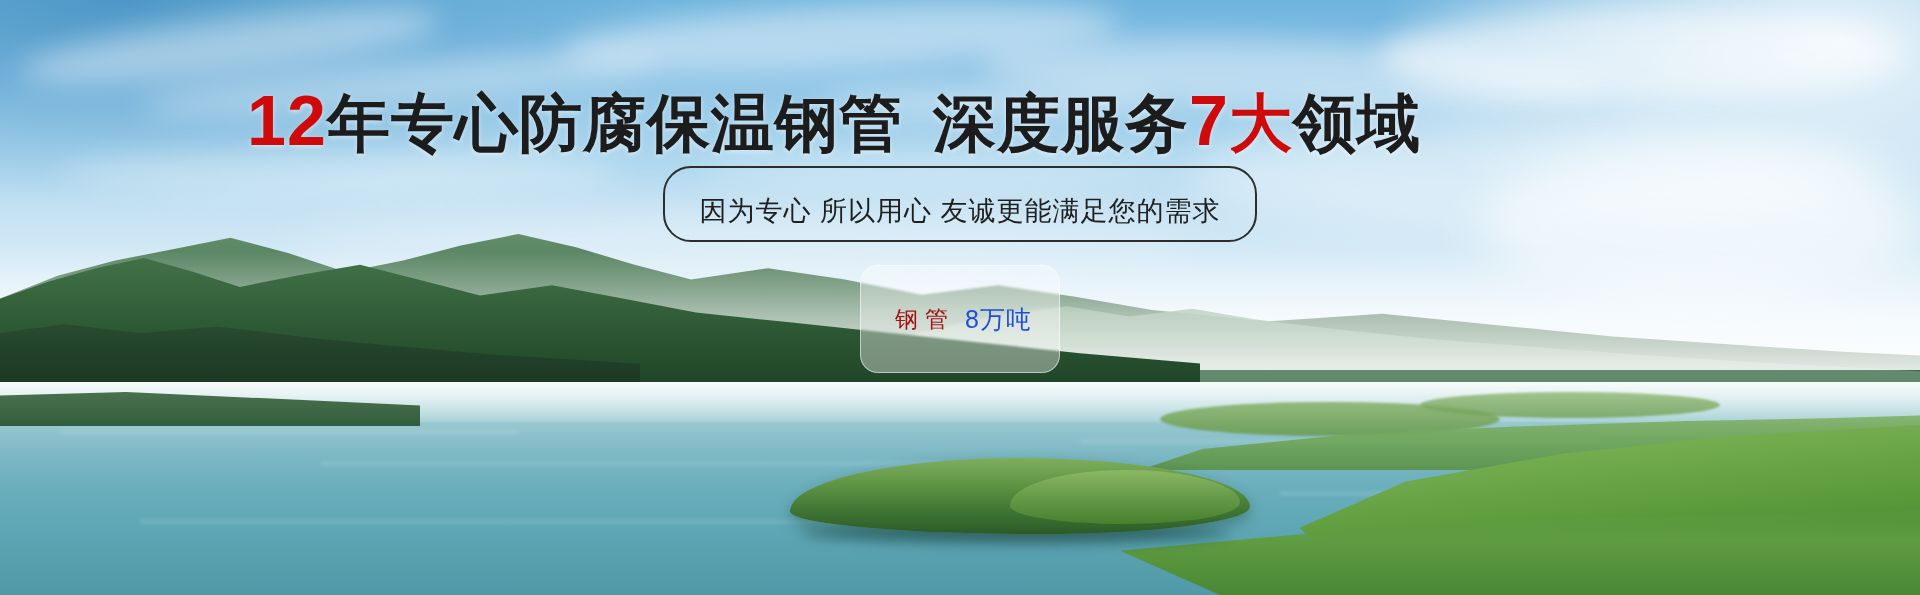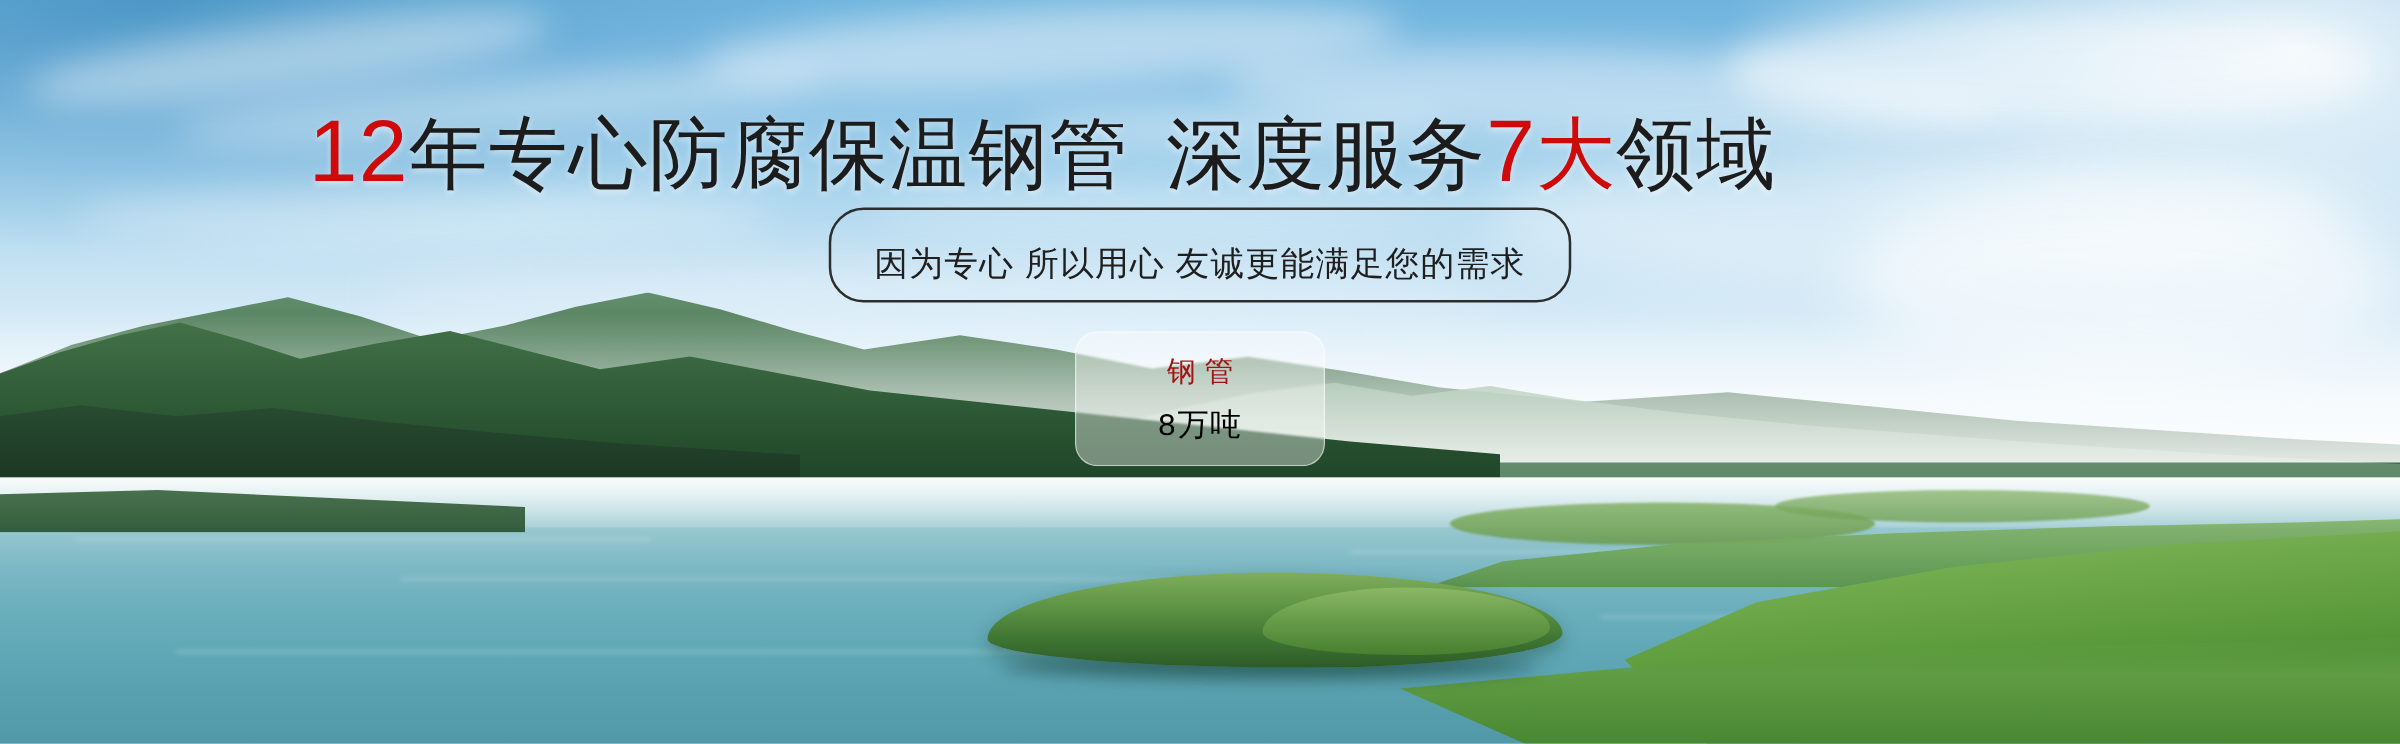--- a/index.html
+++ b/index.html
@@ -174,21 +174,21 @@
     position:absolute; left:0; top:392px; width:420px; height:34px;
     background:linear-gradient(180deg,#37623a,#27502e);
     clip-path: polygon(0% 10%, 30% 0%, 62% 18%, 100% 40%, 100% 100%, 0% 100%);
     opacity:.9;
   }
 
   
   .headline {
     position:absolute; left:0; top:86px; width:1668px;
     text-align:center;
-    font-size:63px; font-weight:normal;
+    font-size:63px; font-weight:bold;
     letter-spacing:1px;
     color:#1c1c1c;
     white-space:nowrap;
     text-shadow:0 2px 5px rgba(255,255,255,.5);
     line-height:1;
   }
   .headline .num {
     color:#cf0a0a;
     font-size:70px;
     font-family:"Liberation Sans","DejaVu Sans",sans-serif;
@@ -214,32 +214,32 @@
   
   .cards {
     position:absolute; left:0; top:265px; width:1920px;
     display:flex; justify-content:center; gap:8px;
   }
   .card {
     width:200px; height:108px;
     background:rgba(255,255,255,.38);
     border:1px solid rgba(255,255,255,.55);
     border-radius:18px;
-    display:flex; flex-direction:column;
+    display:flex; 
     align-items:center; justify-content:center;
     gap:10px;
     backdrop-filter:blur(1px);
   }
   .card-label {
     font-size:23px; color:#a01414; letter-spacing:7px;
     text-indent:7px; font-weight:500;
   }
   .card-value {
-    font-size:25px; color:#000000; letter-spacing:1px;
-    font-family:Liberation Mono, monospace;
+    font-size:25px; color:#1d4ed8; letter-spacing:1px;
+    font-family:Liberation Sans, sans-serif;
   }
   .card-value sup { font-size:15px; }
 </style>
 </head>
 <body>
 
 <div id="banner">
 
   <div class="sky">
     <div class="sky-corner-dark"></div>

